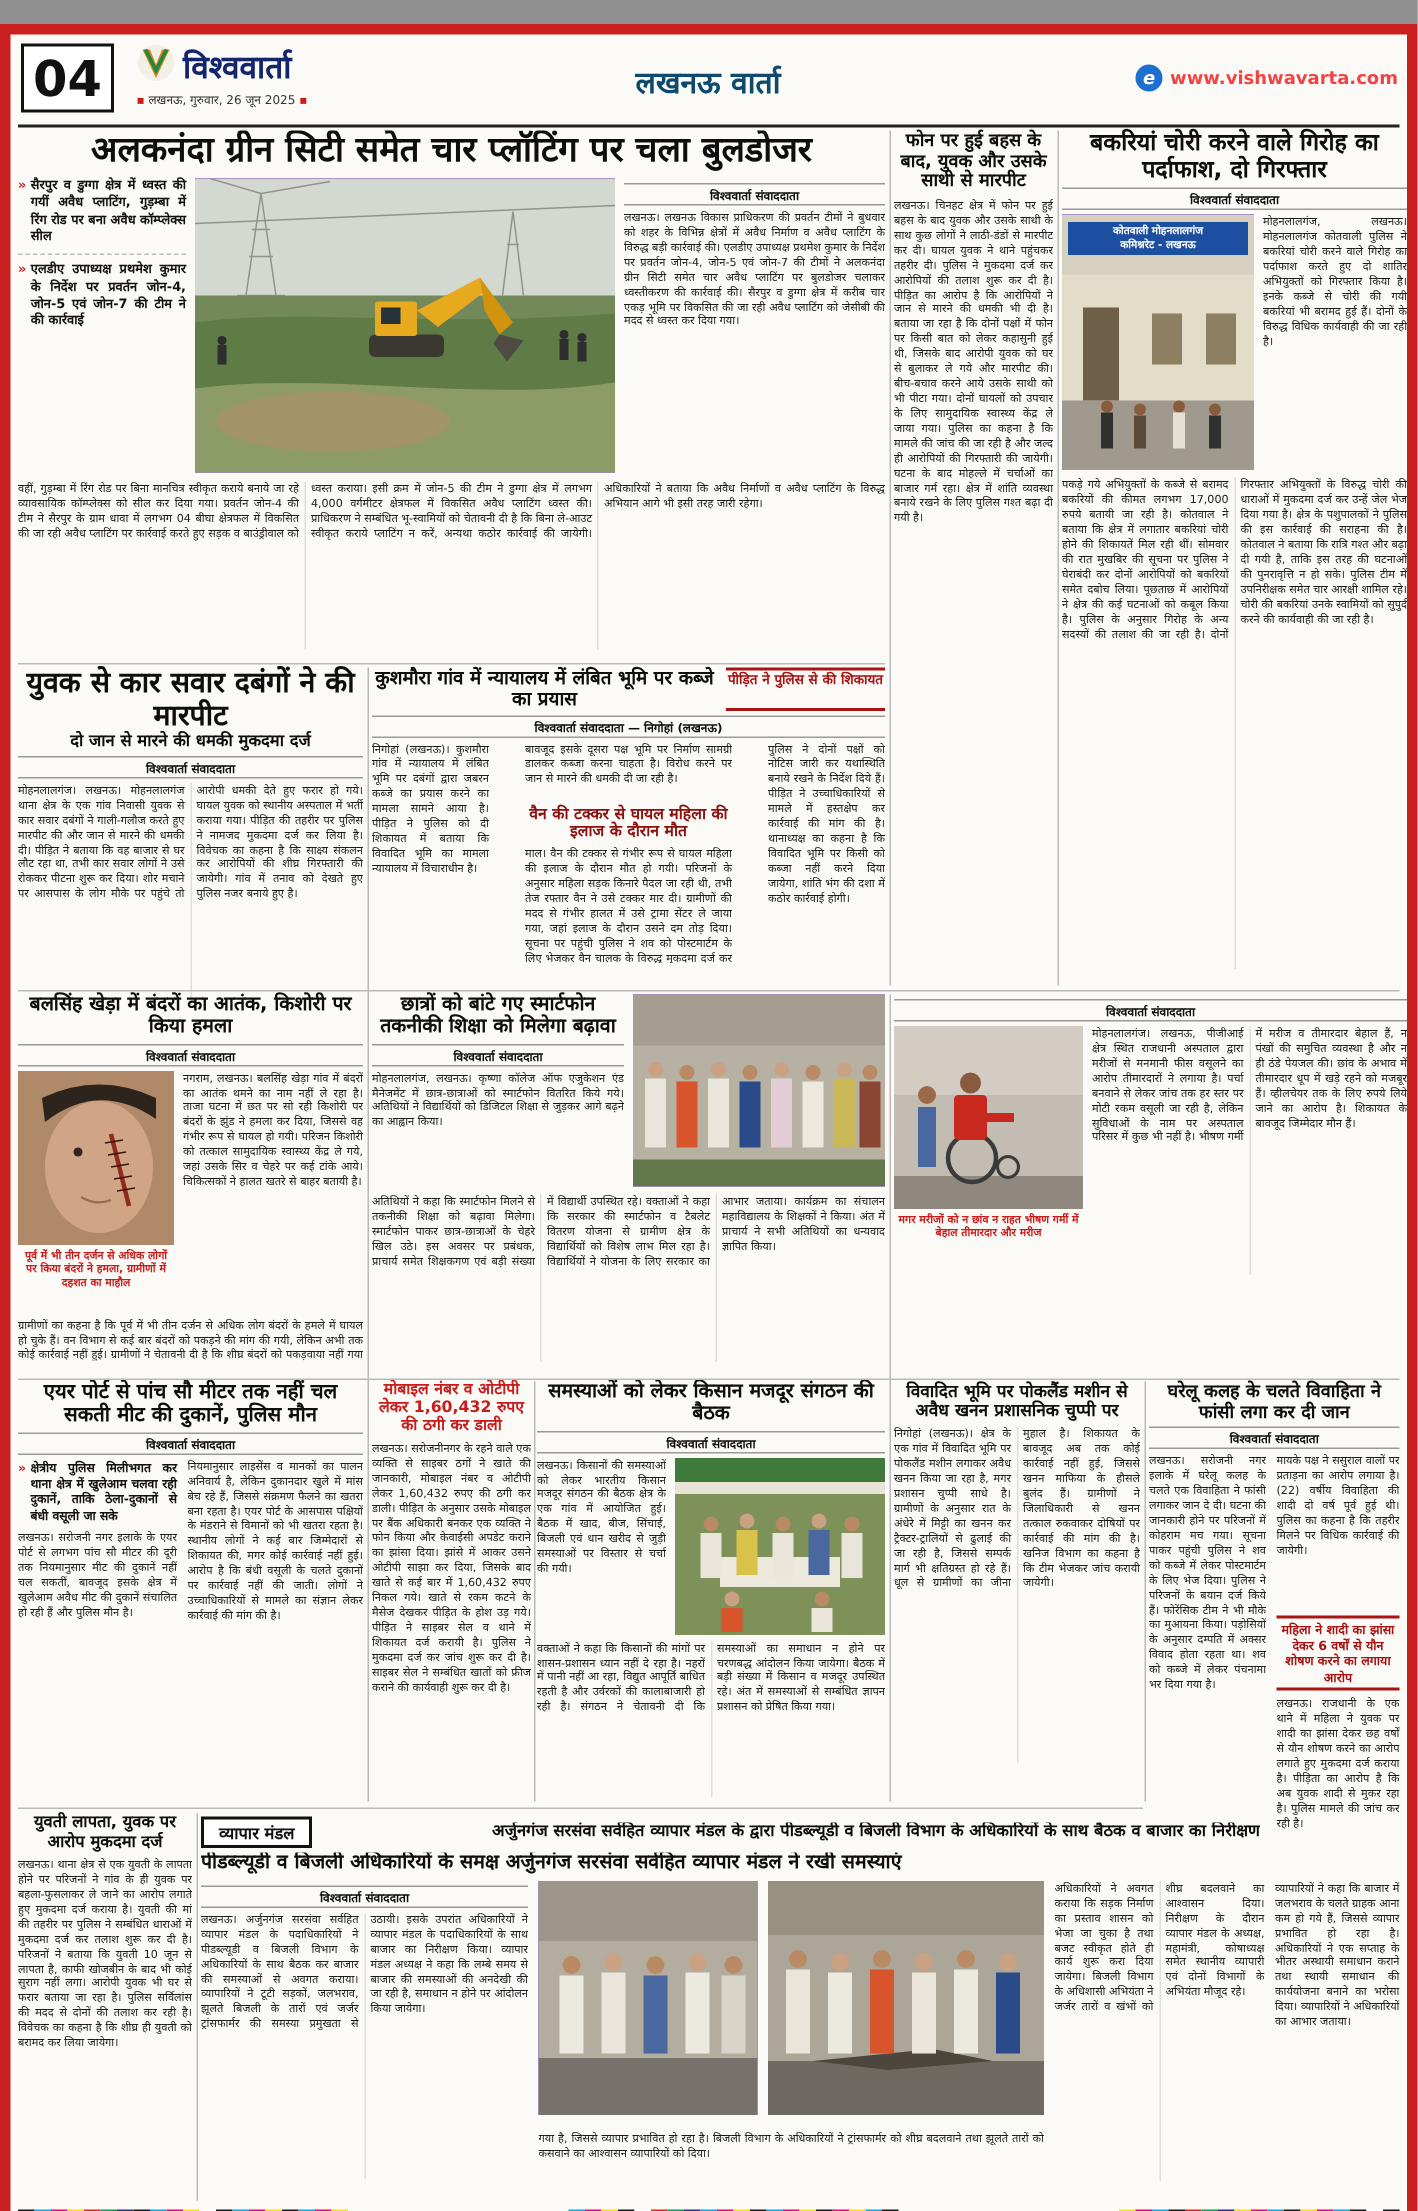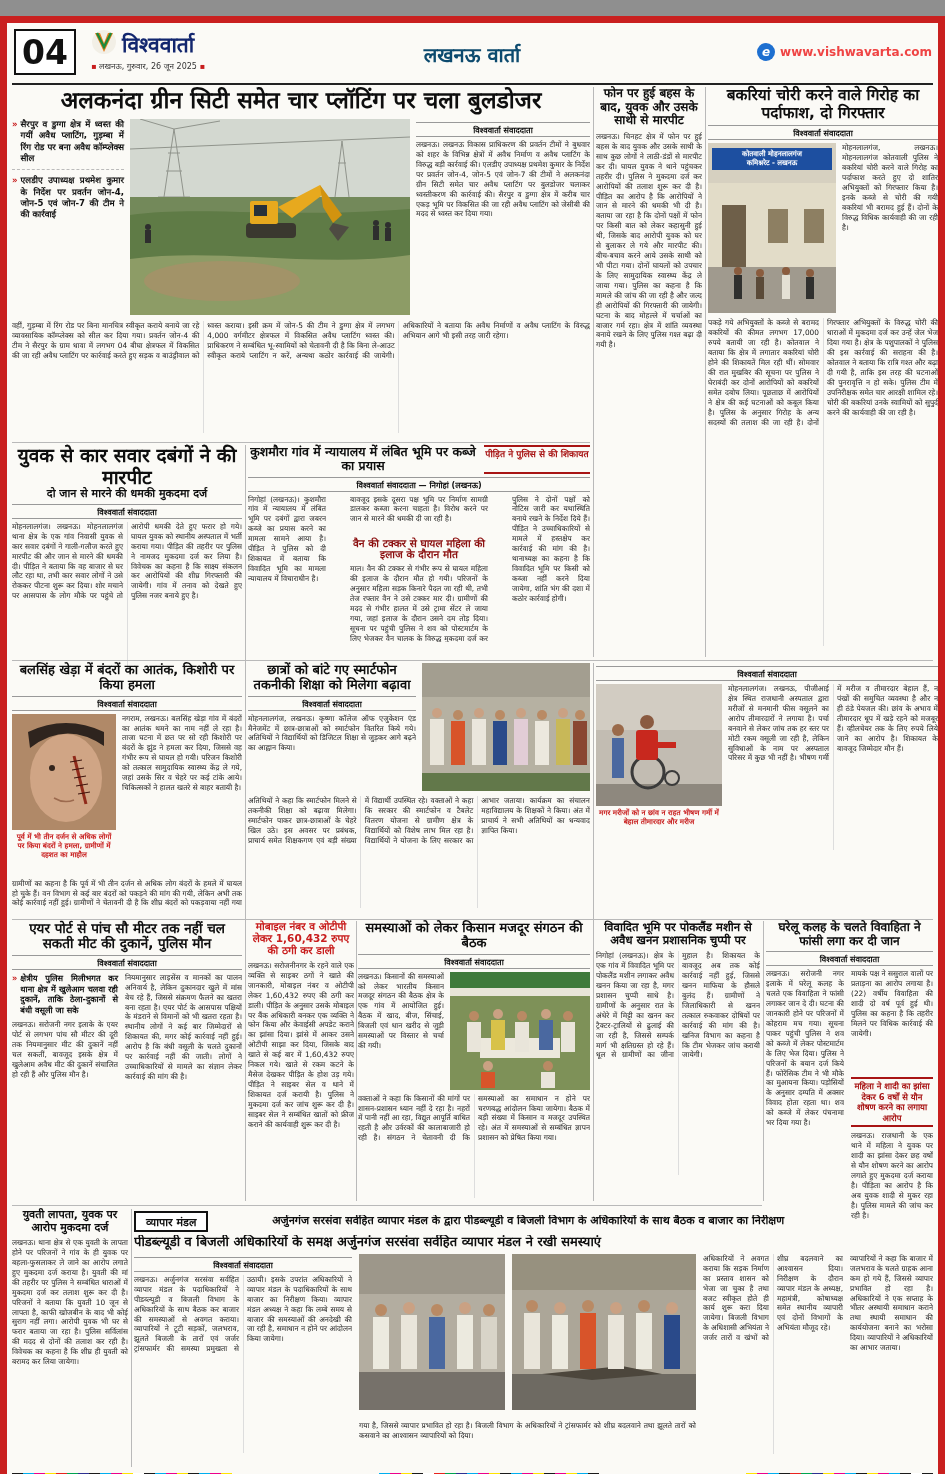--- a/index.html
+++ b/index.html
@@ -322,21 +322,21 @@
     </div>
   </section>
 
   <section class="abs" style="left:5px;top:1186px;width:116px;height:258px">
     <h2 class="hl" style="font-size:11px">युवती लापता, युवक पर आरोप मुकदमा दर्ज</h2>
     <div class="bt" style="height:208px;margin-top:4px">लखनऊ। थाना क्षेत्र से एक युवती के लापता होने पर परिजनों ने गांव के ही युवक पर बहला-फुसलाकर ले जाने का आरोप लगाते हुए मुकदमा दर्ज कराया है। युवती की मां की तहरीर पर पुलिस ने सम्बंधित धाराओं में मुकदमा दर्ज कर तलाश शुरू कर दी है। परिजनों ने बताया कि युवती 10 जून से लापता है, काफी खोजबीन के बाद भी कोई सुराग नहीं लगा। आरोपी युवक भी घर से फरार बताया जा रहा है। पुलिस सर्विलांस की मदद से दोनों की तलाश कर रही है। विवेचक का कहना है कि शीघ्र ही युवती को बरामद कर लिया जायेगा।</div>
   </section>
 
   <div class="abs" style="left:127px;top:1186px;width:706px;height:24px;display:flex;align-items:center;gap:8px">
     <div style="border:2px solid #111;font-weight:700;font-size:11px;padding:1px 10px;white-space:nowrap;color:#111;background:#fff">व्यापार मंडल</div>
-    <div class="hl nowrap" style="font-size:11px;flex:1;text-align:center">अर्जुनगंज सरसंवा सर्वहित व्यापार मंडल के द्वारा पीडब्ल्यूडी व बिजली विभाग के अधिकारियों के साथ बैठक व बाजार का निरीक्षण</div>
+    <div class="hl nowrap" style="font-size:11px;flex:1;text-align:right">अर्जुनगंज सरसंवा सर्वहित व्यापार मंडल के द्वारा पीडब्ल्यूडी व बिजली विभाग के अधिकारियों के साथ बैठक व बाजार का निरीक्षण</div>
   </div>
   <section class="abs" style="left:127px;top:1212px;width:799px;height:232px">
     <h2 class="hl nowrap" style="font-size:13px;width:640px;text-align:left">पीडब्ल्यूडी व बिजली अधिकारियों के समक्ष अर्जुनगंज सरसंवा सर्वहित व्यापार मंडल ने रखी समस्याएं</h2>
     <div style="display:flex;gap:7px;margin-top:4px">
       <div style="width:218px">
         <div class="byline">विश्ववार्ता संवाददाता</div>
         <div class="bt c2" style="height:178px">लखनऊ। अर्जुनगंज सरसंवा सर्वहित व्यापार मंडल के पदाधिकारियों ने पीडब्ल्यूडी व बिजली विभाग के अधिकारियों के साथ बैठक कर बाजार की समस्याओं से अवगत कराया। व्यापारियों ने टूटी सड़कों, जलभराव, झूलते बिजली के तारों एवं जर्जर ट्रांसफार्मर की समस्या प्रमुखता से उठायी। इसके उपरांत अधिकारियों ने व्यापार मंडल के पदाधिकारियों के साथ बाजार का निरीक्षण किया। व्यापार मंडल अध्यक्ष ने कहा कि लम्बे समय से बाजार की समस्याओं की अनदेखी की जा रही है, समाधान न होने पर आंदोलन किया जायेगा।</div>
       </div>
       <div class="photo" style="width:146px;height:156px">
         <svg viewBox="0 0 146 156" preserveAspectRatio="none">

